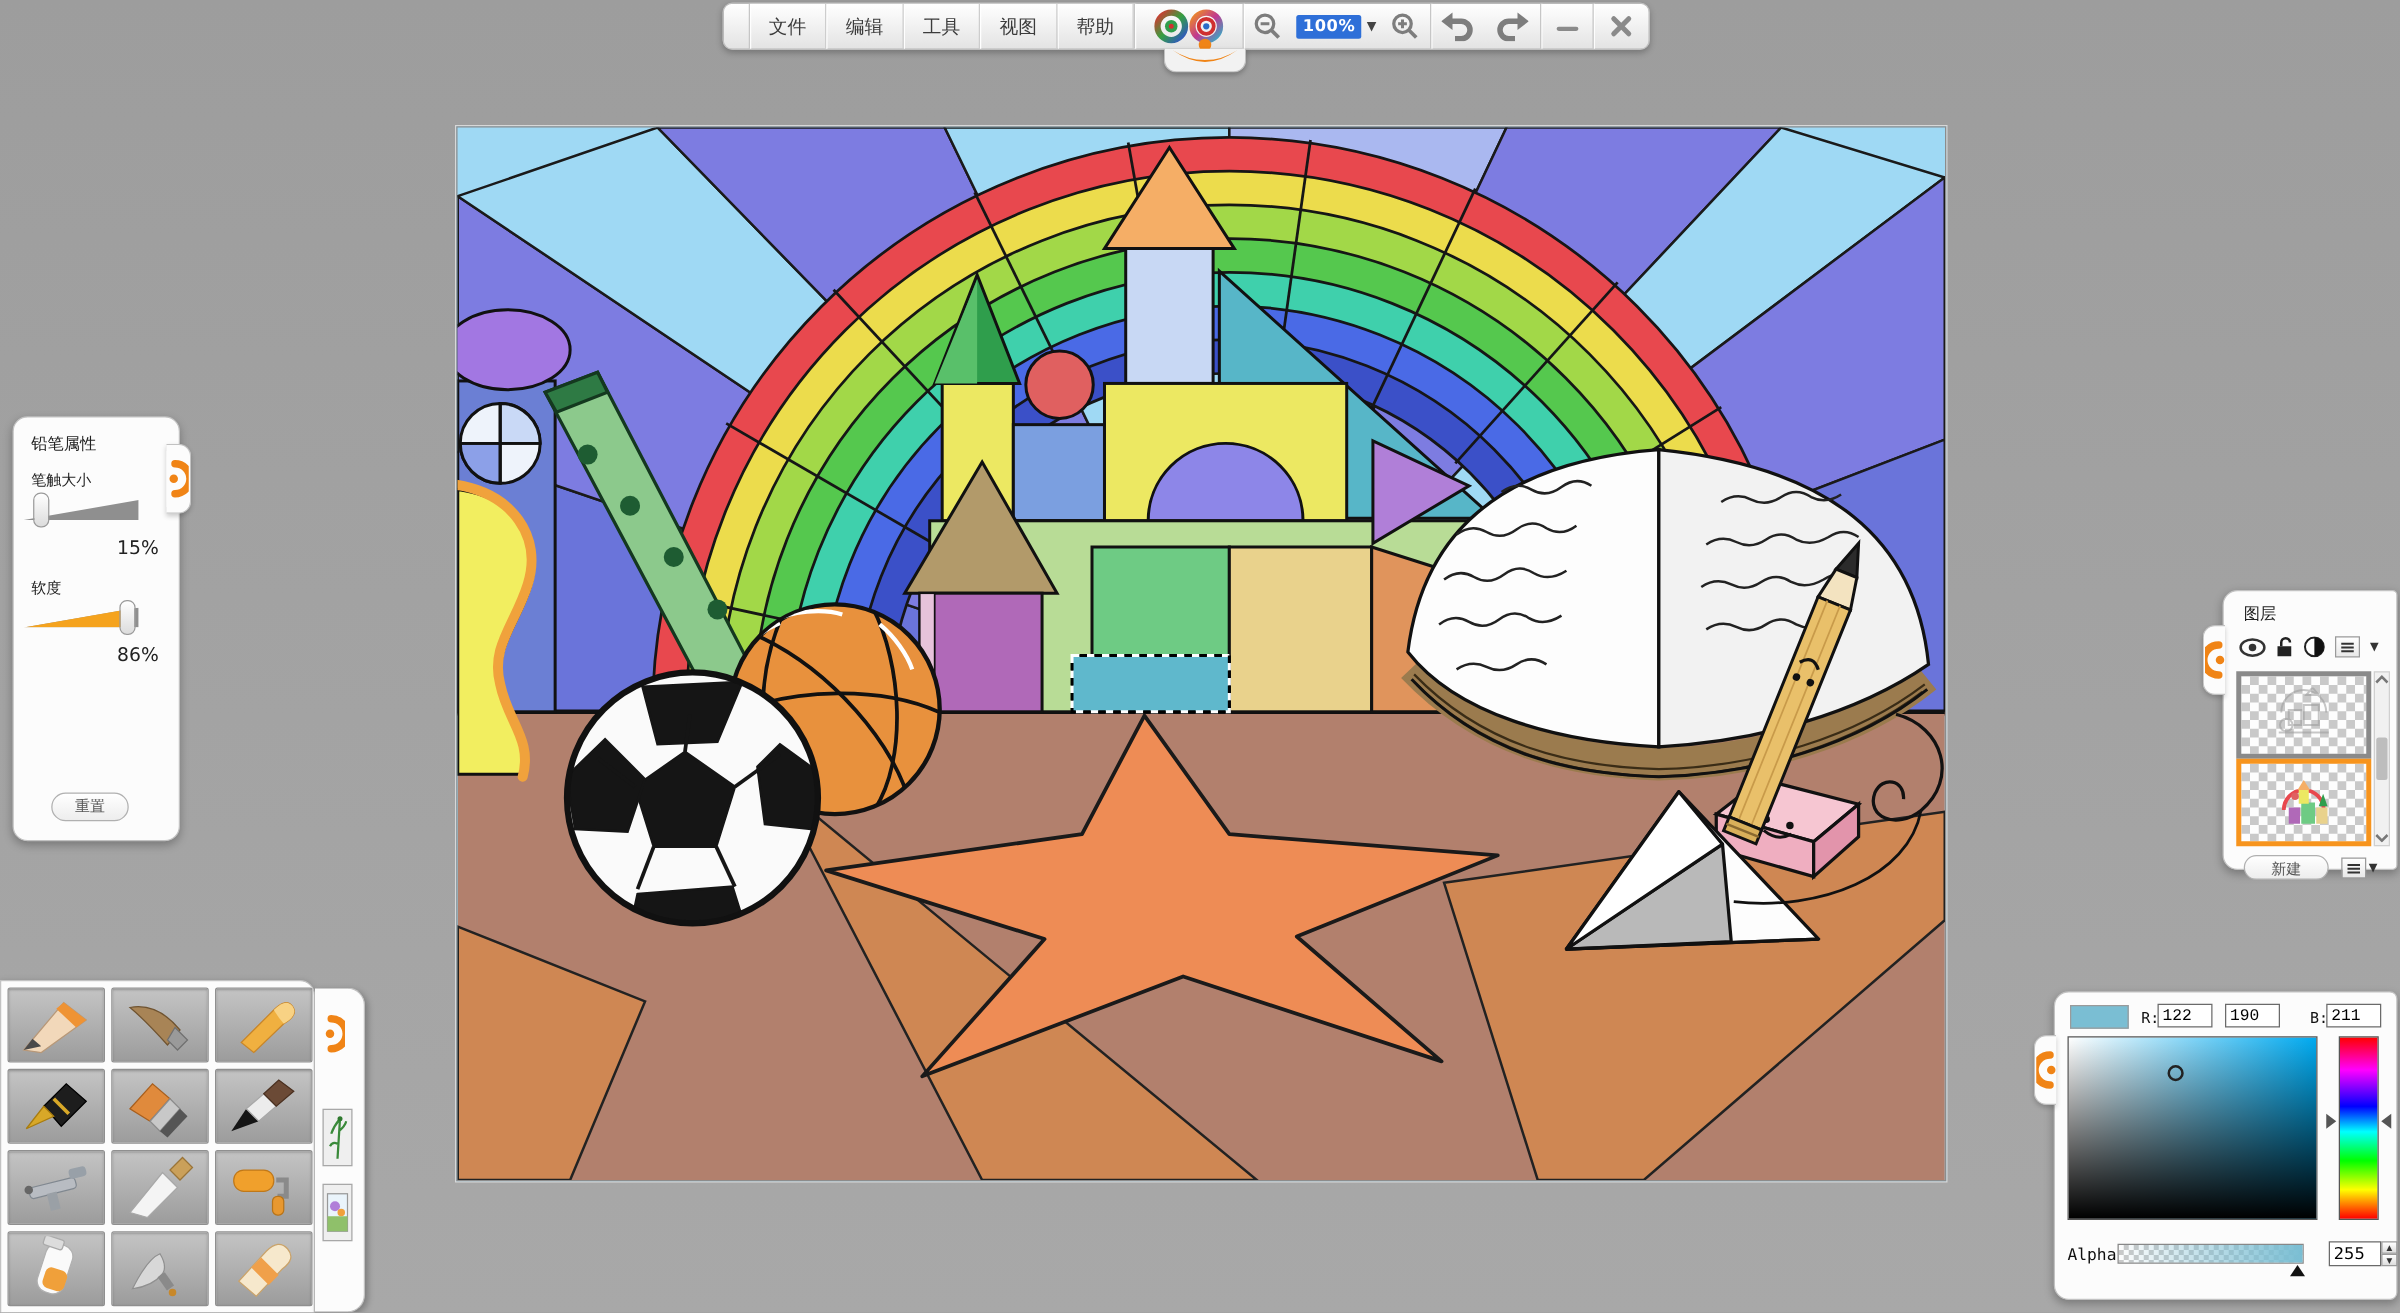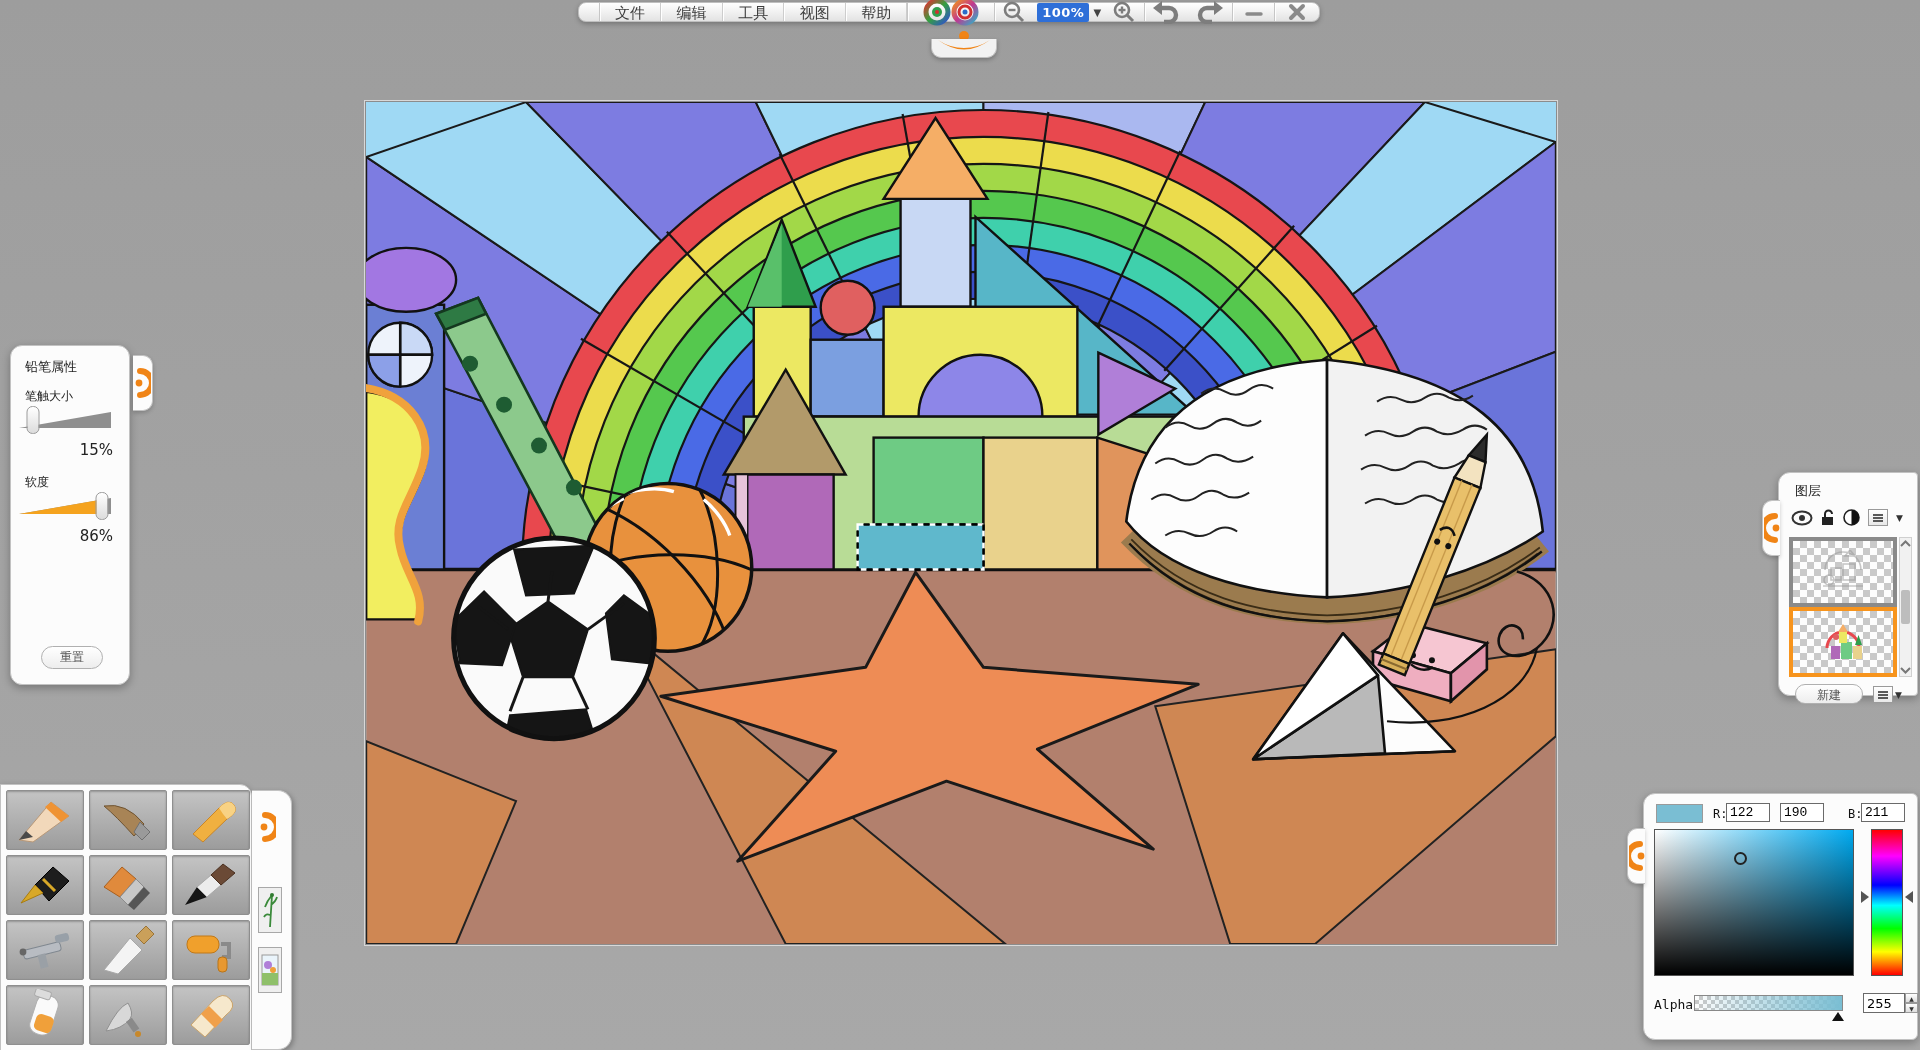--- a/index.html
+++ b/index.html
@@ -5,38 +5,38 @@
   html,body{margin:0;padding:0;background:#a2a2a2;}
   *{box-sizing:border-box;font-family:"DejaVu Sans","Liberation Sans",sans-serif;}
   .stage{position:relative;width:1920px;height:1050px;overflow:hidden;
          background:linear-gradient(#9d9d9d,#a8a8a8);}
   
   .panel{position:absolute;background:#fcfcfc;border:1px solid #c2c2c2;border-radius:12px;
          box-shadow:0 3px 8px rgba(0,0,0,.28);}
   .handle-tab{position:absolute;background:#fcfcfc;border:1px solid #c2c2c2;
          box-shadow:0 2px 4px rgba(0,0,0,.2);display:flex;align-items:center;justify-content:center;}
   
-  .toolbar{position:absolute;left:578px;top:2px;width:742px;height:20px;
+  .toolbar{position:absolute;left:578px;top:2px;width:742px;height:38px;
            background:linear-gradient(#ffffff,#e3e3e3);border:1px solid #bfbfbf;border-radius:8px;
            box-shadow:0 2px 5px rgba(0,0,0,.25);display:flex;align-items:stretch;}
   .tb-cap{width:20px;}
   .tb-sep{width:1px;background:#c6c6c6;box-shadow:1px 0 0 rgba(255,255,255,.9);}
   .tb-menu{width:62px;border:none;background:transparent;font-size:15px;color:#3c3c3c;cursor:default;}
   .tb-menu:not(:last-child){border-right:1px solid #cdcdcd;box-shadow:1px 0 0 #fff;}
   .tb-btn{width:40px;border:none;background:transparent;display:flex;align-items:center;justify-content:center;padding:0;}
   .zoom-combo{display:flex;align-items:center;padding:0 3px;}
   .zoom-chip{background:#2e6fd8;color:#fff;font-size:13px;font-weight:bold;padding:2px 5px;border-radius:2px;letter-spacing:.5px;}
   .combo-arrow{font-size:10px;color:#444;margin-left:4px;}
   .clown-box{width:86px;display:flex;align-items:center;justify-content:center;}
   .clown-tab{position:absolute;left:931px;top:39px;width:66px;height:19px;background:#f2f2f2;
              border:1px solid #c0c0c0;border-top:none;border-radius:0 0 10px 10px;
              box-shadow:0 2px 4px rgba(0,0,0,.25);display:flex;align-items:flex-start;justify-content:center;}
   .clown-nose{position:absolute;left:959px;top:31px;width:10px;height:10px;border-radius:50%;background:#f08416;}
   
-  .pencil-panel{left:10px;top:345px;width:120px;height:340px;}
+  .pencil-panel{left:10px;top:333px;width:134px;height:340px;}
   .pp-title{position:absolute;left:14px;top:12px;font-size:13px;color:#222;}
   .pp-label{position:absolute;left:14px;font-size:12px;color:#222;}
   .slider{position:absolute;left:8px;width:96px;height:28px;}
   .wedge{position:absolute;left:0;top:6px;width:92px;height:16px;background:#8f8f8f;
          clip-path:polygon(0 100%,100% 0,100% 100%);}
   .wedge-fill{position:absolute;left:0;top:6px;height:16px;overflow:hidden;}
   .wedge-fill > div{width:92px;height:16px;background:#f5a31e;clip-path:polygon(0 100%,100% 0,100% 100%);}
   .slider-handle{position:absolute;top:0;width:13px;height:28px;background:linear-gradient(#ffffff,#dcdcdc);
          border:1px solid #9a9a9a;border-radius:6px;transform:translateX(-50%);}
   .pp-value{position:absolute;right:16px;font-size:15px;color:#222;}

